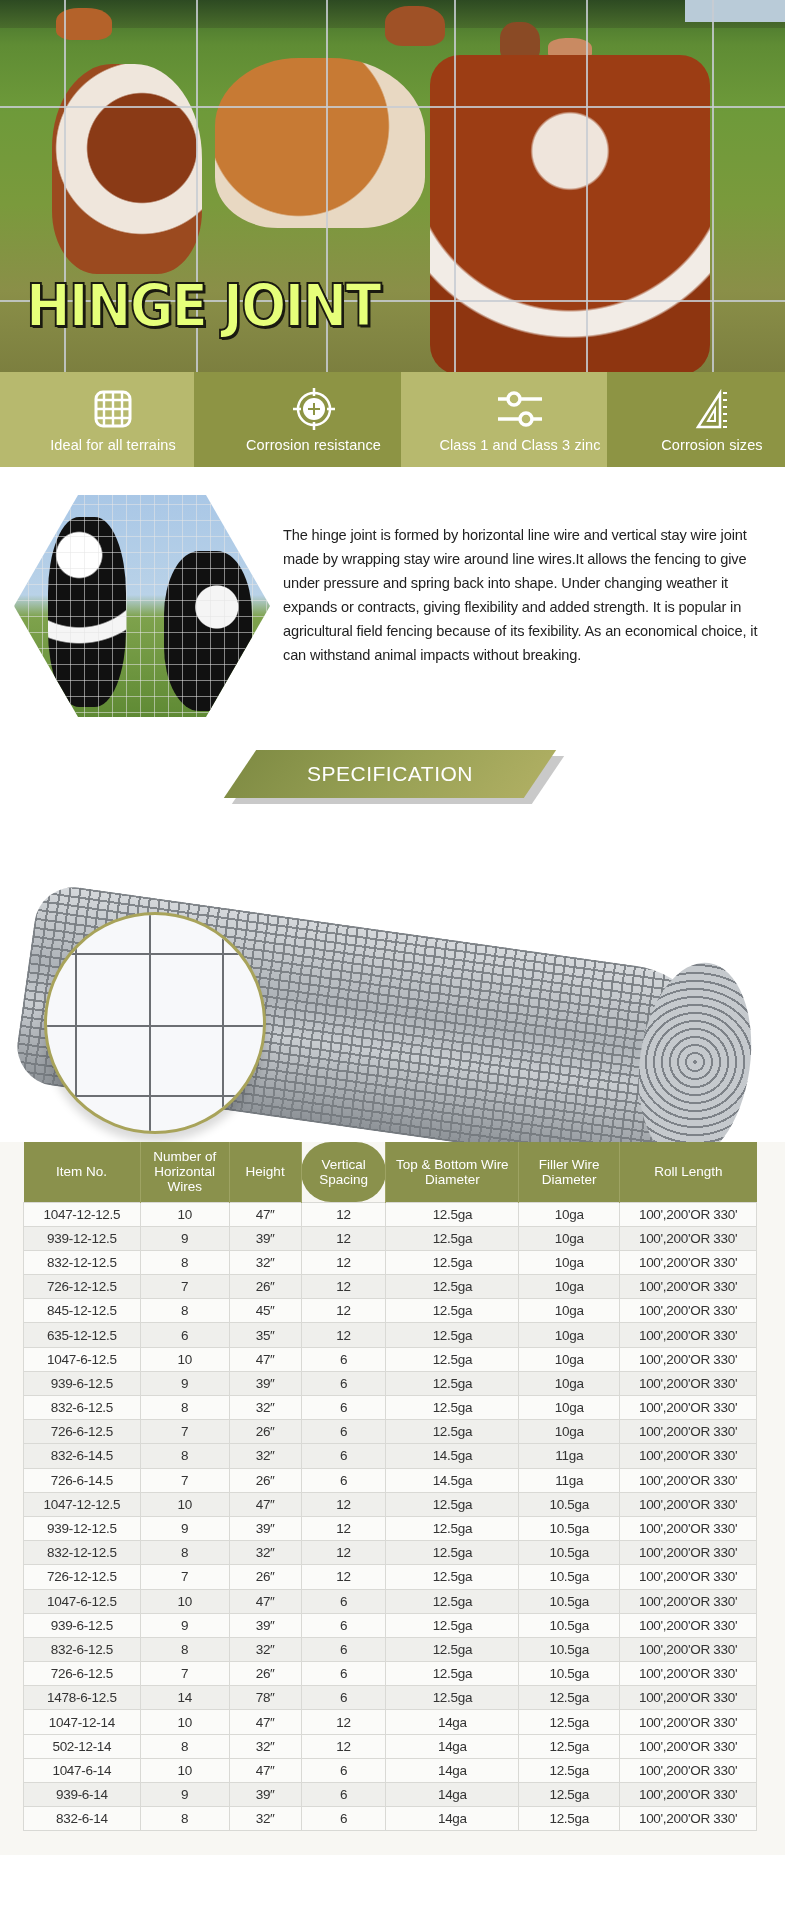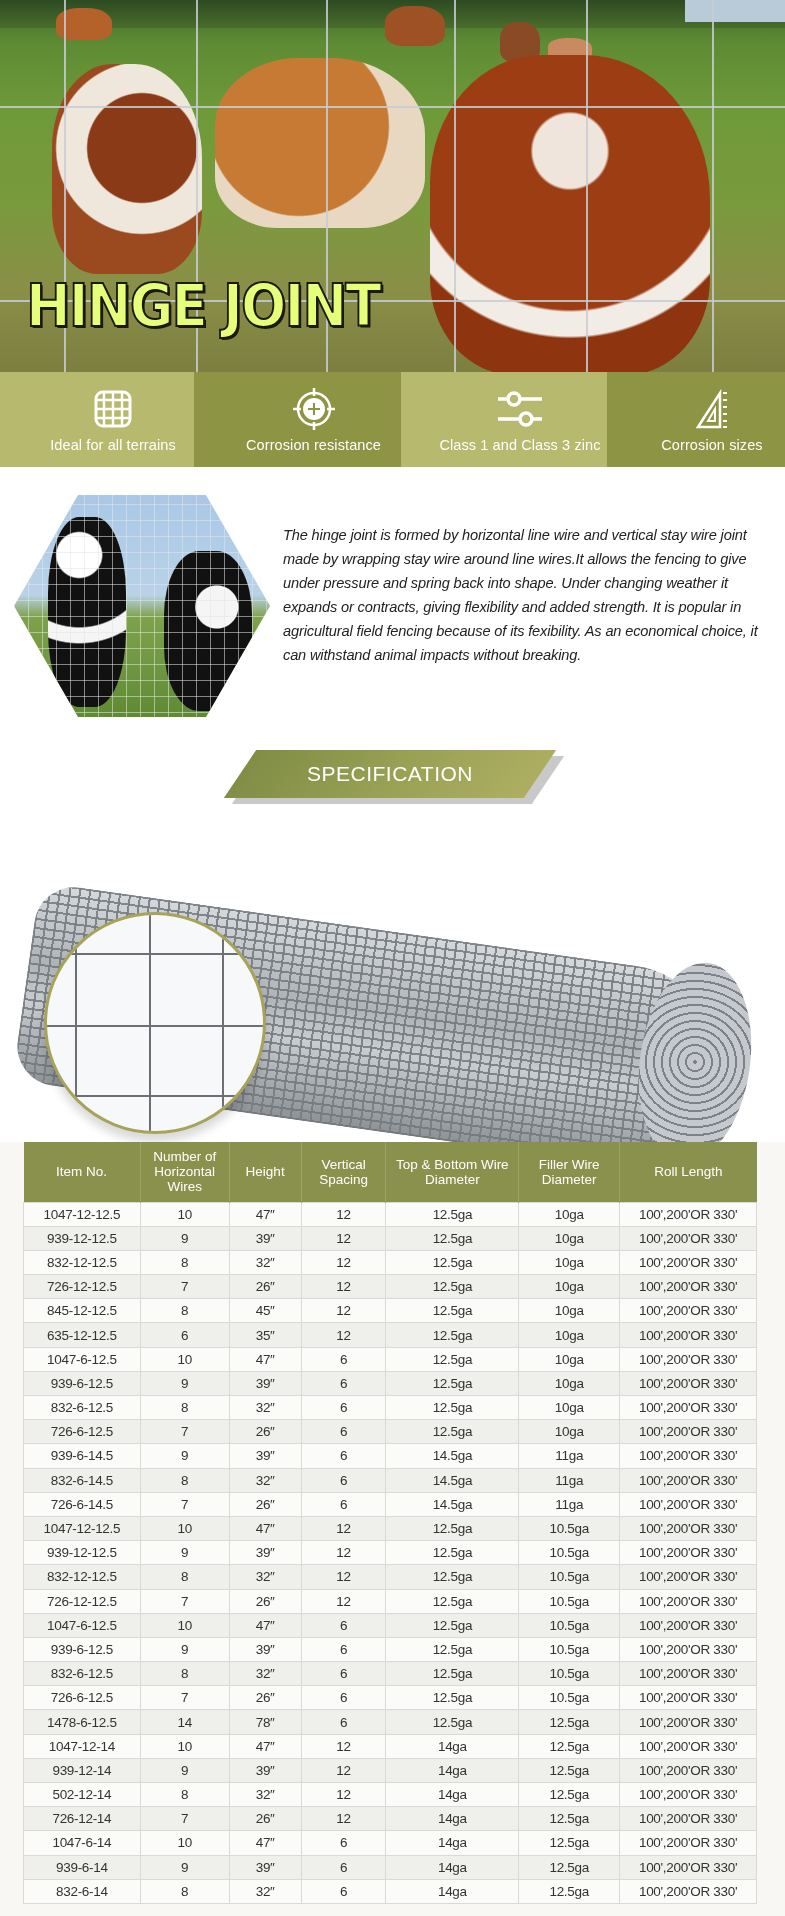--- a/index.html
+++ b/index.html
@@ -28,21 +28,21 @@
 
   
   .features { display: flex; width: 785px; height: 95px; }
   .feature { display: flex; flex-direction: column; align-items: center; justify-content: center; color: #fff; padding-left: 32px; }
   .feature.light { background: #b7b96e; }
   .feature.dark { background: #8d9444; }
   .feature .ico { width: 44px; height: 44px; margin-bottom: 6px; }
   .feature .lbl { font-size: 14.5px; font-weight: normal; letter-spacing: 0.1px; }
 
   
-  .intro { position: relative; width: 785px; height: 270px; background: #fff; font-style: italic; }
+  .intro { position: relative; width: 785px; height: 270px; background: #fff; }
   .hex { position: absolute; left: 14px; top: 28px; width: 256px; height: 222px;
     clip-path: polygon(25% 0, 75% 0, 100% 50%, 75% 100%, 25% 100%, 0 50%);
     background: linear-gradient(180deg, #a9c7e6 0%, #b9d2e8 45%, #7ea24c 55%, #5f8a34 100%); overflow: hidden; }
   .hex .hc1 { position: absolute; left: 34px; top: 22px; width: 78px; height: 190px; border-radius: 40%;
     background: radial-gradient(circle at 40% 20%, #fff 0 14%, #111 15% 45%, #f5f5f5 46% 55%, #111 56%); }
   .hex .hc2 { position: absolute; left: 150px; top: 56px; width: 88px; height: 160px; border-radius: 40%;
     background: radial-gradient(circle at 60% 35%, #f5f5f5 0 18%, #111 19%); }
   .hex .mesh { position: absolute; inset: 0;
     background-image: linear-gradient(90deg, rgba(230,230,230,0.55) 1px, transparent 1px),
                       linear-gradient(0deg, rgba(230,230,230,0.55) 1px, transparent 1px);
@@ -79,21 +79,21 @@
   
   .table-zone { width: 785px; background: #f8f7f3; padding: 0 0 24px 0; }
   table { border-collapse: collapse; margin-left: 23px; width: 734px; font-family: "Liberation Sans", sans-serif; }
   th { background: #8a914c; color: #fff; font-weight: normal; font-size: 13.5px; line-height: 15px;
     height: 60px; text-align: center; border-left: 1px solid #9ea363; padding: 0 3px; }
   th:first-child { border-left: none; }
   td { height: 24.2px; font-size: 13.5px; color: #333; text-align: center; border: 1px solid #d9d9d5; padding: 0 2px;
     letter-spacing: -0.3px; }
   tr.odd td { background: #fbfbf9; }
   tr.even td { background: #efefec; }
-  .c0 { width: 117px; } .c1 { width: 89px; } .c2 { width: 72px; } .c3 { width: 85px; }
+  .c0 { width: 117px; } .c1 { width: 89px; } .c2 { width: 72px; } .c3 { width: 85px; border-radius: 30px; }
   .c4 { width: 133px; } .c5 { width: 101px; } .c6 { width: 137px; }
 </style>
 </head>
 <body>
 
 <section class="hero">
   <div class="treeline"></div>
   <div class="sky"></div>
   <div class="cow bg1"></div>
   <div class="cow bg2"></div>
@@ -274,29 +274,20 @@
         </tr>
         <tr class="even">
           <td>726-6-12.5</td>
           <td>7</td>
           <td>26″</td>
           <td>6</td>
           <td>12.5ga</td>
           <td>10ga</td>
           <td>100',200'OR 330'</td>
         </tr>
-        <tr class="odd">
-          <td>939-6-14.5</td>
-          <td>9</td>
-          <td>39″</td>
-          <td>6</td>
-          <td>14.5ga</td>
-          <td>11ga</td>
-          <td>100',200'OR 330'</td>
-        </tr>
         <tr class="even">
           <td>832-6-14.5</td>
           <td>8</td>
           <td>32″</td>
           <td>6</td>
           <td>14.5ga</td>
           <td>11ga</td>
           <td>100',200'OR 330'</td>
         </tr>
         <tr class="odd">
@@ -391,42 +382,24 @@
         </tr>
         <tr class="odd">
           <td>1047-12-14</td>
           <td>10</td>
           <td>47″</td>
           <td>12</td>
           <td>14ga</td>
           <td>12.5ga</td>
           <td>100',200'OR 330'</td>
         </tr>
-        <tr class="even">
-          <td>939-12-14</td>
-          <td>9</td>
-          <td>39″</td>
-          <td>12</td>
-          <td>14ga</td>
-          <td>12.5ga</td>
-          <td>100',200'OR 330'</td>
-        </tr>
         <tr class="odd">
           <td>502-12-14</td>
           <td>8</td>
           <td>32″</td>
-          <td>12</td>
-          <td>14ga</td>
-          <td>12.5ga</td>
-          <td>100',200'OR 330'</td>
-        </tr>
-        <tr class="even">
-          <td>726-12-14</td>
-          <td>7</td>
-          <td>26″</td>
           <td>12</td>
           <td>14ga</td>
           <td>12.5ga</td>
           <td>100',200'OR 330'</td>
         </tr>
         <tr class="odd">
           <td>1047-6-14</td>
           <td>10</td>
           <td>47″</td>
           <td>6</td>

